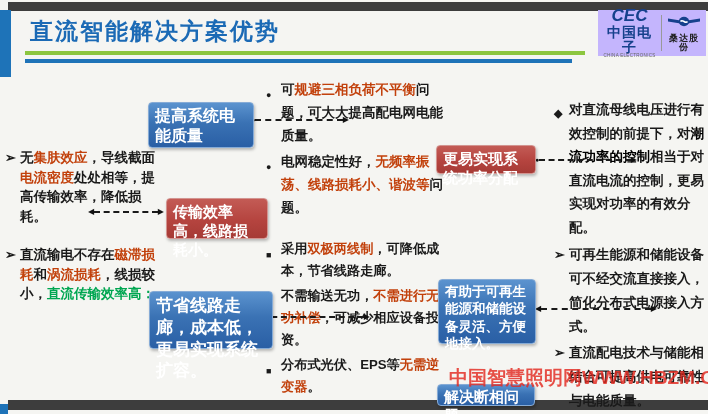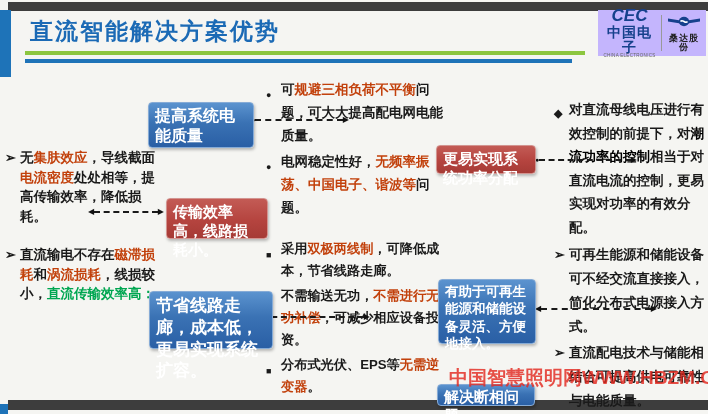--- a/index.html
+++ b/index.html
@@ -128,21 +128,21 @@
     </div>
   </div>
 
   <div class="group grp-mid-top">
     <div class="bullet">
       <span class="mk">●</span>
       <div class="bt"><span>可</span><span class="seg-red">规避三相负荷不平衡</span><span>问题，可大大提高配电网电能质量。</span></div>
     </div>
     <div class="bullet">
       <span class="mk">●</span>
-      <div class="bt"><span>电网稳定性好，</span><span class="seg-red">无频率振荡、中国电子、谐波等</span><span>问题。</span></div>
+      <div class="bt"><span>电网稳定性好，</span><span class="seg-red">无频率振荡、线路损耗小、谐波等</span><span>问题。</span></div>
     </div>
   </div>
 
   <div class="group grp-mid-bottom">
     <div class="bullet">
       <span class="mk">■</span>
       <div class="bt"><span>采用</span><span class="seg-red">双极两线制</span><span>，可降低成本，节省线路走廊。</span></div>
     </div>
     <div class="bullet">
       <span class="mk">■</span>

